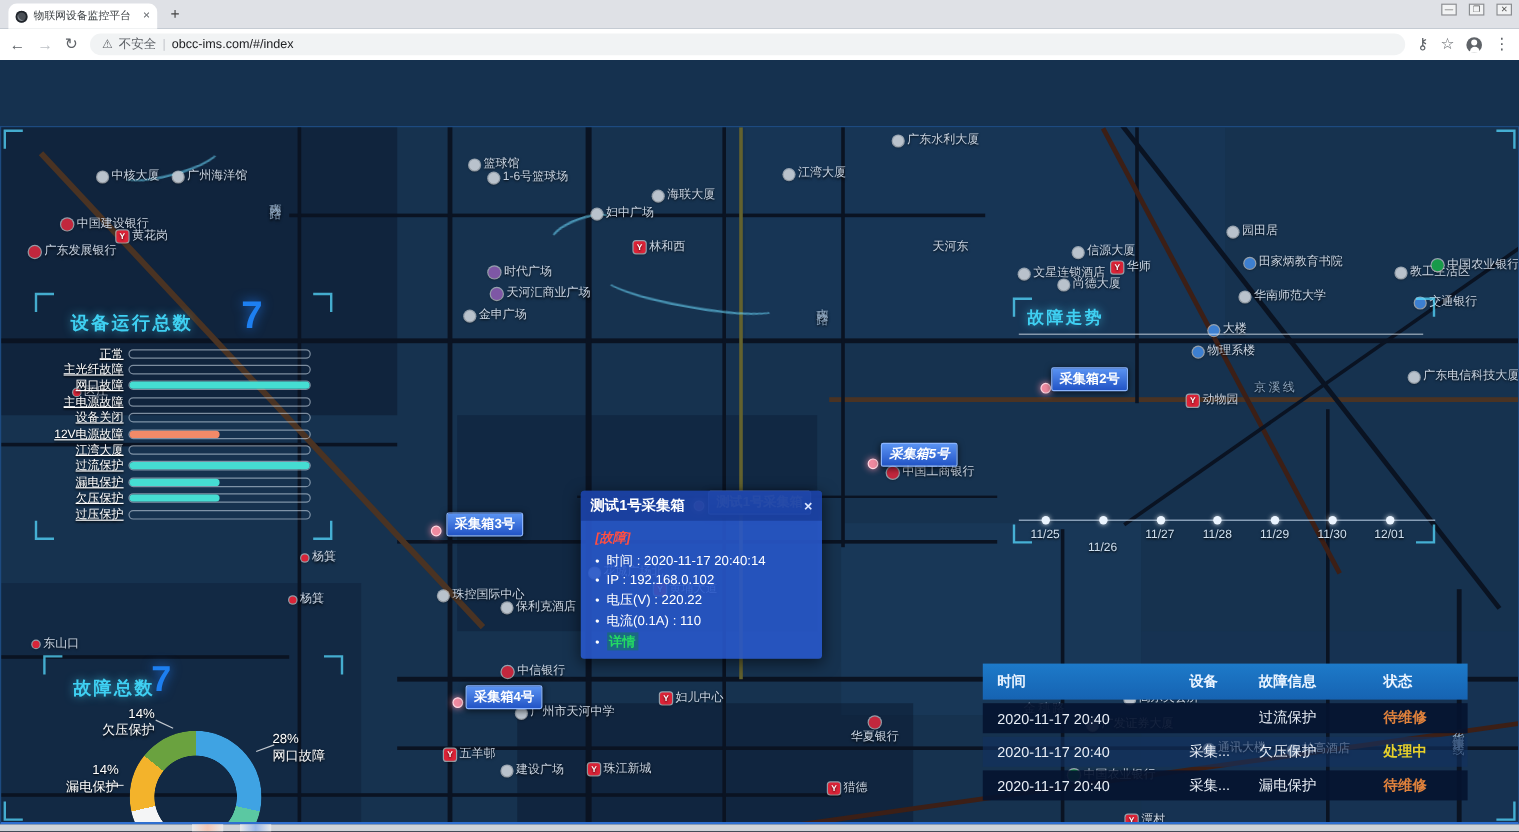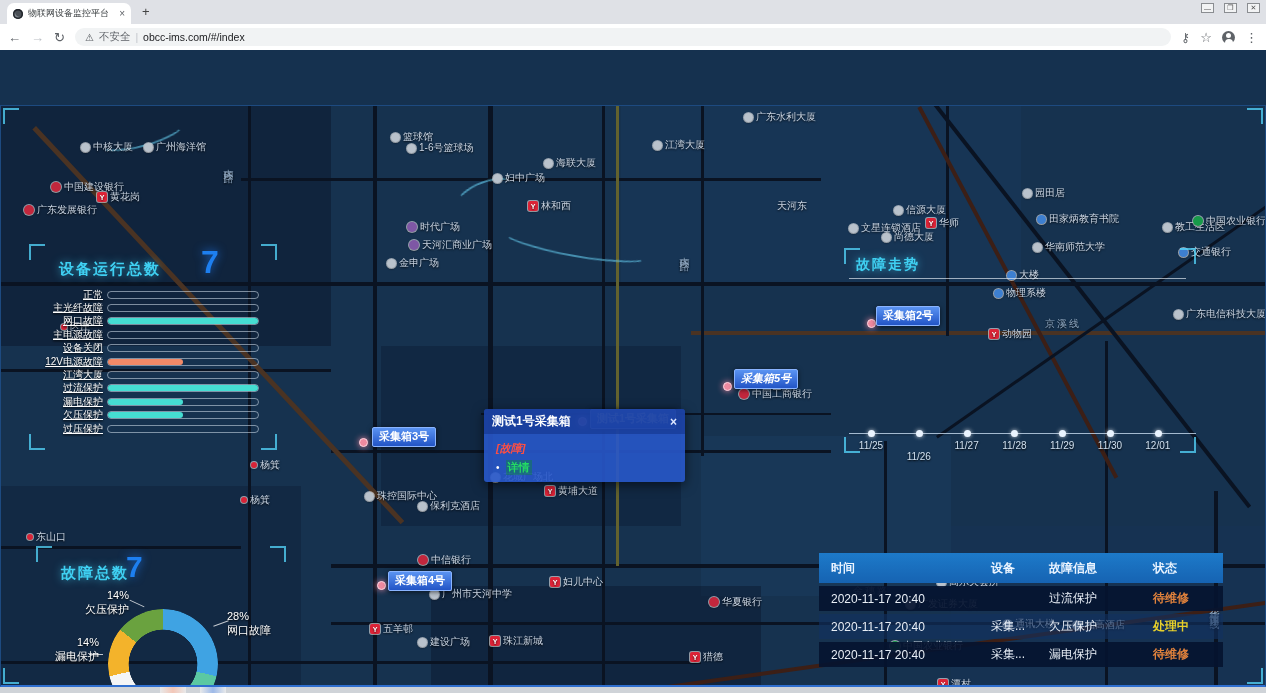--- a/index.html
+++ b/index.html
@@ -424,21 +424,21 @@
           <span>中国农业银行</span>
         </div>
         <div class="mlabel" style="left: 689px; top: 546px;">
           <span class="mk mk-metro">Y</span>
           <span>猎德</span>
         </div>
         <div class="mlabel" style="left: 937px; top: 573px;">
           <span class="mk mk-metro">Y</span>
           <span>潭村</span>
         </div>
-        <div class="mlabel" style="left: 708px; top: 491px;">
+        <div class="mlabel" style="left: 708px; top: 491px; flex-direction: column;">
           <span class="mk mk-bankr"></span>
           <span>华夏银行</span>
         </div>
         <div class="mlabel" style="left: 905px; top: 493px;">
           <span class="mk mk-poi"></span>
           <span>广发证券大厦</span>
         </div>
         <div class="mlabel" style="left: 1002px; top: 513px;">
           <span class="mk mk-poi"></span>
           <span>通讯大楼</span>
@@ -627,20 +627,26 @@
         </div>
     </div>
 
     <div id="popup">
       <div class="popup-title">
         <span>测试1号采集箱</span>
         <span class="popup-close">×</span>
       </div>
       <div class="popup-body">
         <div class="fault-tag">[故障]</div>
+        <div id="popup-rows">
+            <div class="prow">时间 : 2020-11-17 20:40:14</div>
+            <div class="prow">IP : 192.168.0.102</div>
+            <div class="prow">电压(V) : 220.22</div>
+            <div class="prow">电流(0.1A) : 110</div>
+          </div>
         <div class="prow">
             <span class="detail-link">详情</span>
           </div>
       </div>
     </div>
   </div>
 
   <div class="taskbar">
     <div class="tb-ic" style="left:160px;background:linear-gradient(90deg,#e8e9ea,#f3c7b8,#e8e9ea)"></div>
     <div class="tb-ic" style="left:200px;background:linear-gradient(90deg,#e8e9ea,#9db9e8,#e8e9ea)"></div>

